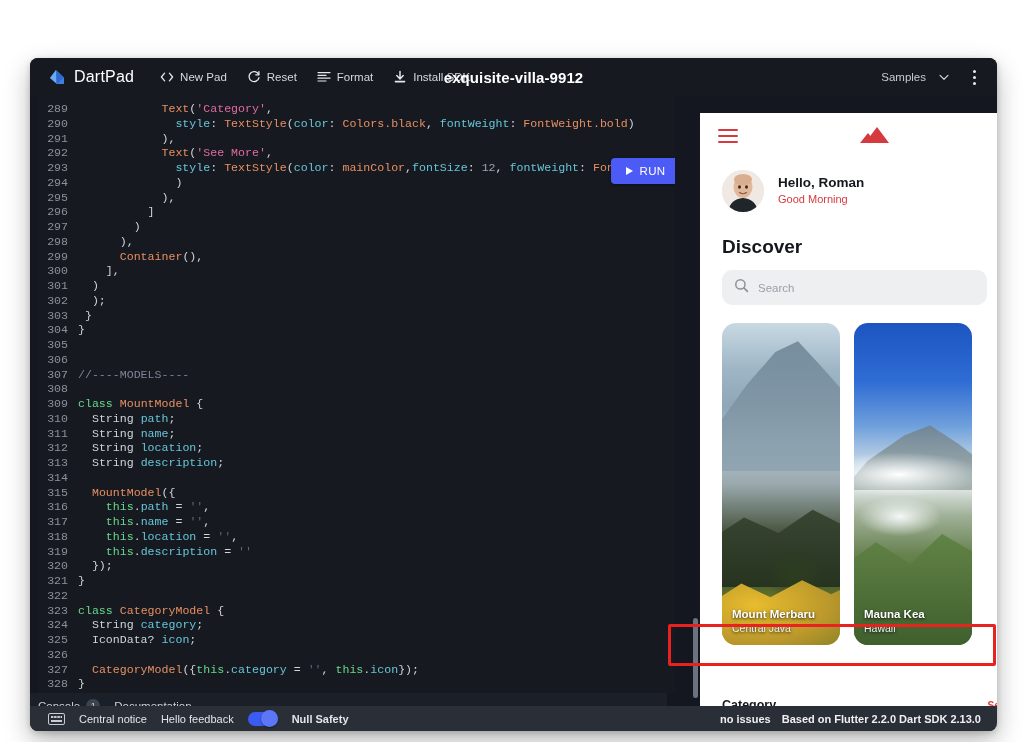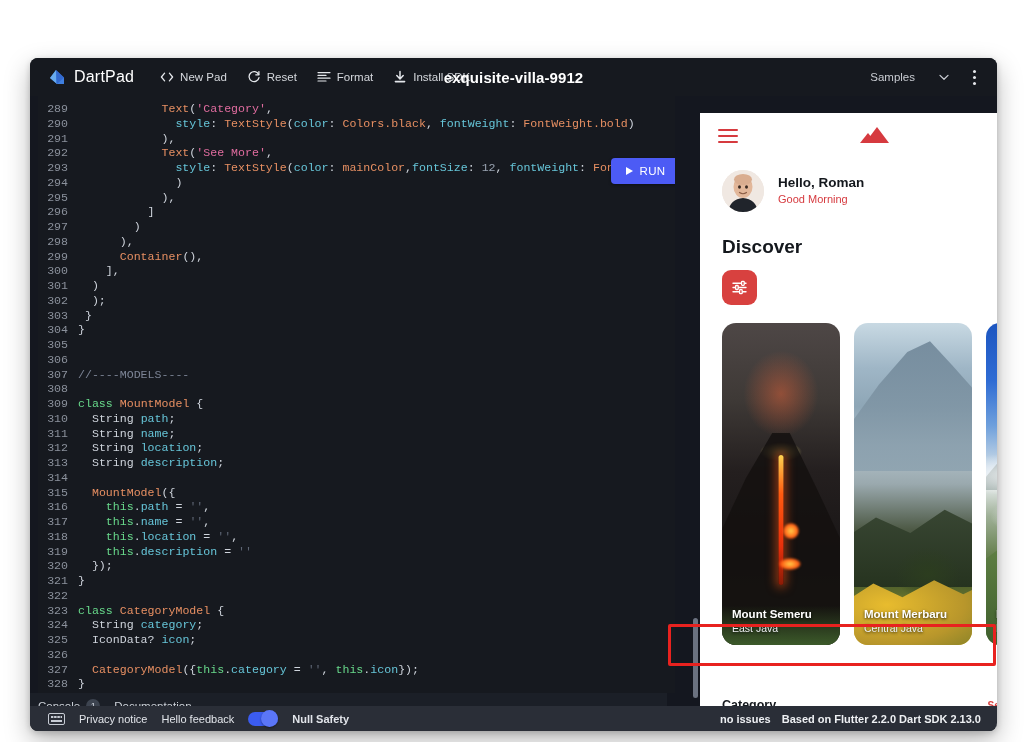--- a/index.html
+++ b/index.html
@@ -53,21 +53,21 @@
     position: absolute; left: 0; right: 0; top: 0; height: 38px;
     display: flex; align-items: center; justify-content: center;
     color: #ffffff; font-size: 15px; font-weight: bold; pointer-events: none;
     letter-spacing: .1px;
   }
   .tb-right {
     position: absolute; right: 10px; top: 0; height: 38px;
     display: flex; align-items: center; gap: 4px;
   }
   .samples {
-    display: flex; align-items: center; gap: 24px;
+    display: flex; align-items: center; gap: 13px;
     color: #c9ccd2; font-size: 11.5px; padding: 4px 8px; cursor: pointer; border-radius: 3px;
   }
   .kebab {
     width: 26px; height: 26px; display: flex; flex-direction: column;
     align-items: center; justify-content: center; gap: 3px; cursor: pointer; border-radius: 50%;
   }
   .kebab i { display: block; width: 3px; height: 3px; border-radius: 50%; background: #e6e8ec; }
 
   
   .editor-pane {
@@ -478,20 +478,29 @@
         </div>
         <div>
           <div class="greet-name">Hello, Roman</div>
           <div class="greet-sub">Good Morning</div>
         </div>
       </div>
 
       <div class="discover">Discover</div>
 
       <div class="search-row">
+        <div class="search-box">
+          <span>
+            <svg width="15" height="15" viewBox="0 0 15 15">
+                <circle cx="6.4" cy="6.4" r="4.6" stroke="#8d939b" stroke-width="1.5" fill="none"></circle>
+                <path d="M9.9 9.9 L13.4 13.4" stroke="#8d939b" stroke-width="1.7" stroke-linecap="round"></path>
+              </svg>
+          </span>
+          <span class="search-ph">Search</span>
+        </div>
         <div class="filter-btn">
           <svg width="17" height="17" viewBox="0 0 17 17">
             <g stroke="#ffffff" stroke-width="1.4" stroke-linecap="round">
               <path d="M2 4.3 H11"></path>
                 <path d="M13.4 4.3 H15"></path>
               <path d="M2 8.5 H5"></path>
                 <path d="M7.4 8.5 H15"></path>
               <path d="M2 12.7 H9"></path>
                 <path d="M11.4 12.7 H15"></path>
             </g>
@@ -499,33 +508,20 @@
               <rect x="10.6" y="2.3" width="2.6" height="4" rx=".7"></rect>
               <rect x="4.6" y="6.5" width="2.6" height="4" rx=".7"></rect>
               <rect x="8.6" y="10.7" width="2.6" height="4" rx=".7"></rect>
             </g>
           </svg>
         </div>
       </div>
 
       <div class="cards">
 
-        <div class="card">
-          <div class="img-semeru">
-            <div class="peak1"></div>
-            <div class="lava"></div>
-            <div class="lava2"></div>
-            <div class="lava3"></div>
-            <div class="greenbase"></div>
-          </div>
-          <div class="card-label">
-            <div class="card-title">Mount Semeru</div>
-            <div class="card-sub">East Java</div>
-          </div>
-        </div>
 
         <div class="card">
           <div class="img-merbaru">
             <div class="m2-ridge"></div>
             <div class="m2-dark"></div>
             <div class="m2-bush"></div>
             <div class="m2-yellow"></div>
           </div>
           <div class="card-label">
             <div class="card-title">Mount Merbaru</div>
@@ -552,21 +548,21 @@
       <div class="category-row">
         <span class="cat-label">Category</span>
         <span class="cat-more">See More</span>
       </div>
 
     </div>
 
     <div class="statusbar">
       <div class="sb-left">
         <span class="kbd-ico"></span>
-        <span class="sb-txt">Privacy notice</span>
+        <span class="sb-txt">Central notice</span>
         <span class="sb-txt">Hello feedback</span>
         <span class="toggle">
             <i></i>
           </span>
         <span class="sb-txt plain" style="font-weight:bold;">Null Safety</span>
       </div>
       <div class="sb-right">
         <span class="sb-txt plain">no issues</span>
         <span class="sb-txt plain">Based on Flutter 2.2.0 Dart SDK 2.13.0</span>
       </div>

